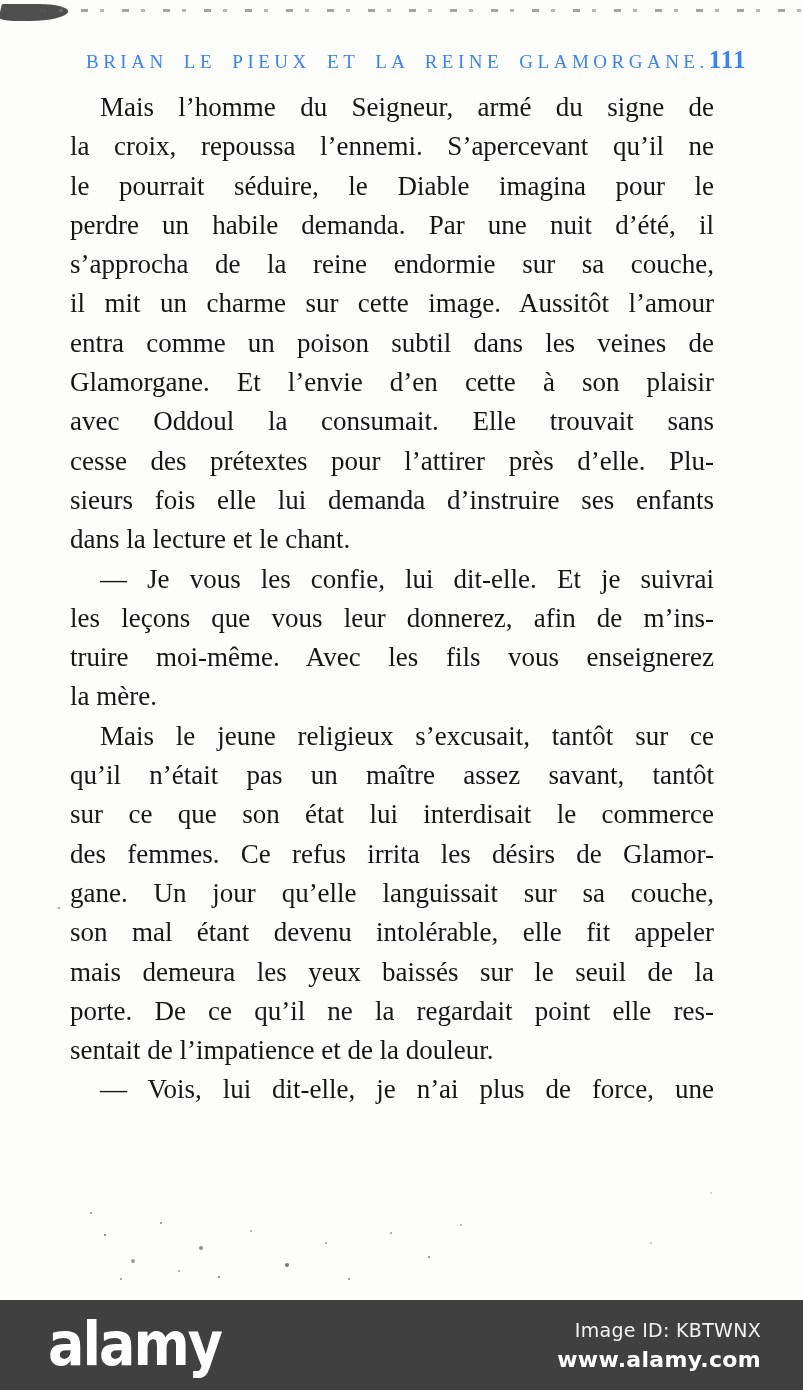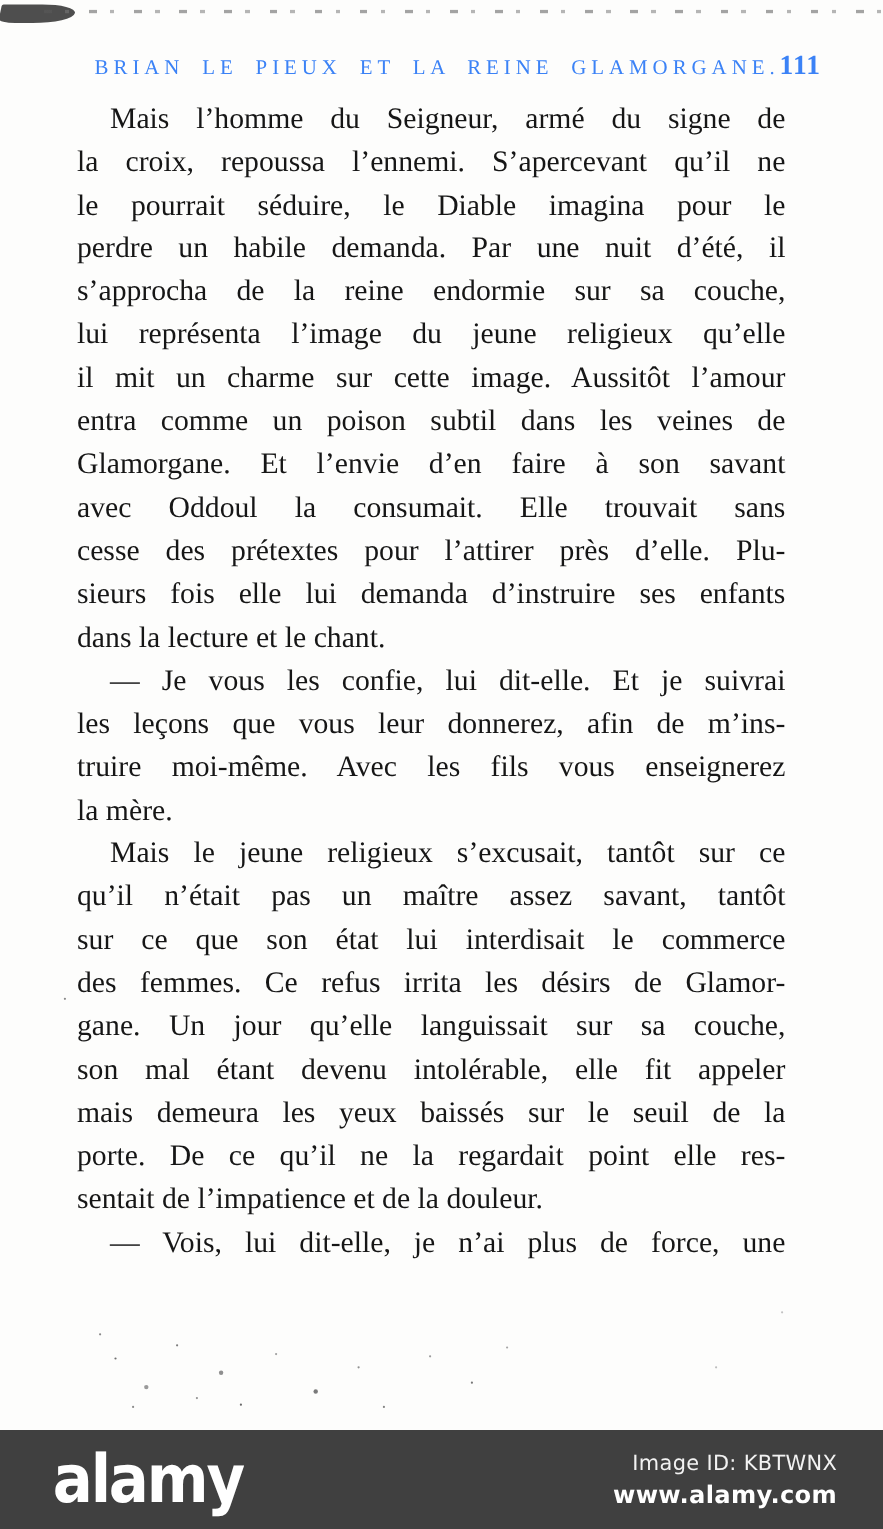--- a/index.html
+++ b/index.html
@@ -118,24 +118,23 @@
     <span class="running-title">BRIAN LE PIEUX ET LA REINE GLAMORGANE.</span>
     <span class="page-number">111</span>
   </div>
 
   <div class="body-text">
       <div class="line first">Mais l’homme du Seigneur, armé du signe de</div>
       <div class="line">la croix, repoussa l’ennemi. S’apercevant qu’il ne</div>
       <div class="line">le pourrait séduire, le Diable imagina pour le</div>
       <div class="line">perdre un habile demanda. Par une nuit d’été, il</div>
       <div class="line">s’approcha de la reine endormie sur sa couche,</div>
-      <div class="line">lui représenta l’image du jeune religieux qu’elle</div>
       <div class="line">il mit un charme sur cette image. Aussitôt l’amour</div>
       <div class="line">entra comme un poison subtil dans les veines de</div>
-      <div class="line">Glamorgane. Et l’envie d’en faire à son savant</div>
+      <div class="line">Glamorgane. Et l’envie d’en cette à son plaisir</div>
       <div class="line">avec Oddoul la consumait. Elle trouvait sans</div>
       <div class="line">cesse des prétextes pour l’attirer près d’elle. Plu-</div>
       <div class="line">sieurs fois elle lui demanda d’instruire ses enfants</div>
       <div class="line endline">dans la lecture et le chant.</div>
       <div class="line first">— Je vous les confie, lui dit-elle. Et je suivrai</div>
       <div class="line">les leçons que vous leur donnerez, afin de m’ins-</div>
       <div class="line">truire moi-même. Avec les fils vous enseignerez</div>
       <div class="line endline">la mère.</div>
       <div class="line first">Mais le jeune religieux s’excusait, tantôt sur ce</div>
       <div class="line">qu’il n’était pas un maître assez savant, tantôt</div>

